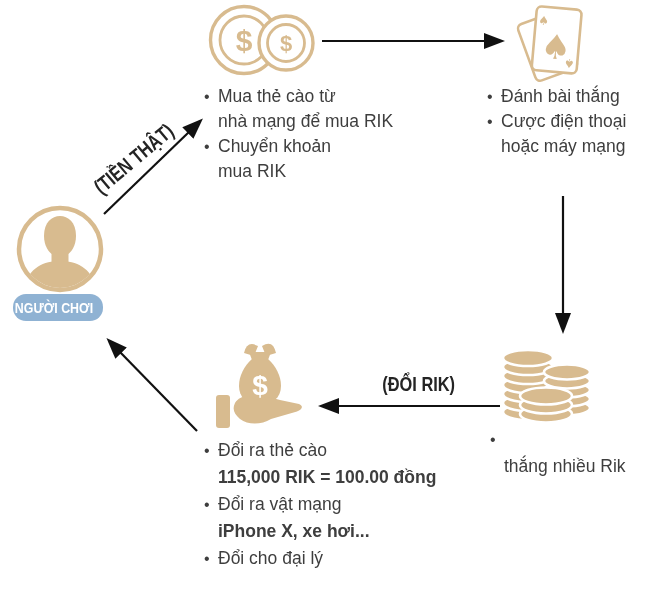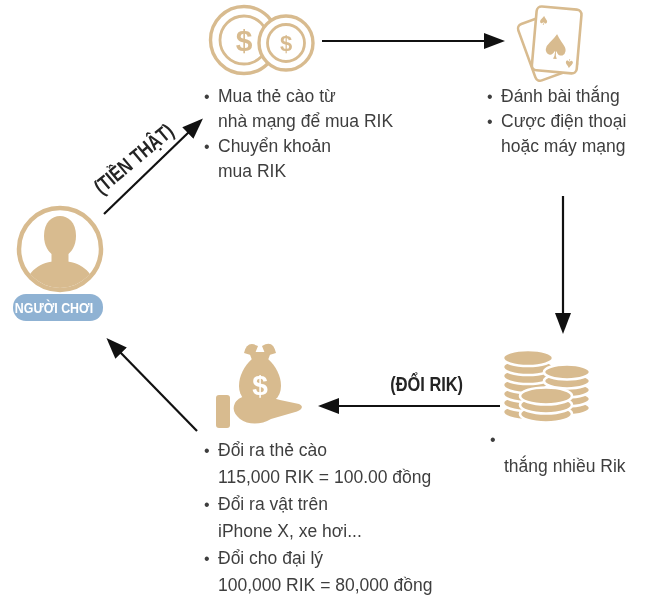--- a/index.html
+++ b/index.html
@@ -16,21 +16,21 @@
     font-family:"Liberation Sans",sans-serif;overflow:hidden;
   }
   .abs{position:absolute;}
   svg{display:block;}
   
   .list{color:var(--body);font-size:17.5px;line-height:25px;white-space:nowrap;}
   .list.wide{line-height:27px;}
   .ln{display:flex;align-items:baseline;}
   .ln .b{width:14px;flex:0 0 14px;font-size:16px;}
   .ln.cont{padding-left:14px;}
-  .ln.bold{font-weight:normal;}
+  .ln.bold{font-weight:bold;}
   
   .flowlabel{
     color:var(--label);font-weight:bold;font-size:21px;letter-spacing:0px;
     white-space:nowrap;
   }
   .squish{display:inline-block;transform:scaleX(0.78);transform-origin:center;}
   #tienthat{transform:rotate(-40deg);transform-origin:center;}
   
   #player-badge{
     left:13px;top:294px;width:90px;height:27px;background:var(--badge);
@@ -139,21 +139,21 @@
       <path d="M31,15 Q34,2 45,8 L41,18 Z"></path>
       <path d="M63,15 Q60,1 49,8 L53,18 Z"></path>
       <path d="M36,14 L58,14 L55,22 L39,22 Z"></path>
       <path d="M39,21 L55,21 C63,28 68,38 68,48 C68,60 59,67 47,67 C35,67 26,60 26,48 C26,38 31,28 39,21 Z"></path>
       <rect x="3" y="57" width="14" height="33" rx="3"></rect>
       <path d="M22,65 C28,56 38,58 44,62 C52,58 61,60 67,62 L86,66 C91,68 89,72 84,73.5 L58,81 C48,87 35,87 27,81 C21,76 19,71 22,65 Z"></path>
     </g>
     <text x="47" y="47" text-anchor="middle" dominant-baseline="central" font-family="Liberation Sans, sans-serif" font-size="28" font-weight="bold" fill="#ffffff">$</text>
   </svg>
 
-  <div class="abs flowlabel" style="left:380px;top:372px">
+  <div class="abs flowlabel" style="left:372px;top:372px">
     <span class="squish">(ĐỔI RIK)</span>
   </div>
 
   <svg class="abs" style="left:502px;top:344px" width="92" height="80" viewBox="0 0 92 80">
     <g fill="var(--tan)" stroke="#ffffff" stroke-width="2.6">
       <ellipse cx="26" cy="68" rx="25" ry="8"></ellipse>
       <ellipse cx="26" cy="59" rx="25" ry="8"></ellipse>
       <ellipse cx="26" cy="50" rx="25" ry="8"></ellipse>
       <ellipse cx="26" cy="41" rx="25" ry="8"></ellipse>
       <ellipse cx="26" cy="32" rx="25" ry="8"></ellipse>
@@ -182,27 +182,24 @@
   <div class="abs list wide" style="left:204px;top:437px">
     <div class="ln">
       <span class="b">•</span>
       <span>Đổi ra thẻ cào</span>
     </div>
     <div class="ln cont bold">
       <span>115,000 RIK = 100.00 đồng</span>
     </div>
     <div class="ln">
       <span class="b">•</span>
-      <span>Đổi ra vật trên</span>
+      <span>Đổi ra vật mạng</span>
     </div>
     <div class="ln cont bold">
       <span>iPhone X, xe hơi...</span>
     </div>
     <div class="ln">
       <span class="b">•</span>
       <span>Đổi cho đại lý</span>
     </div>
-    <div class="ln cont bold">
-      <span>100,000 RIK = 80,000 đồng</span>
-    </div>
   </div>
 
 </div>
 
 </body></html>

